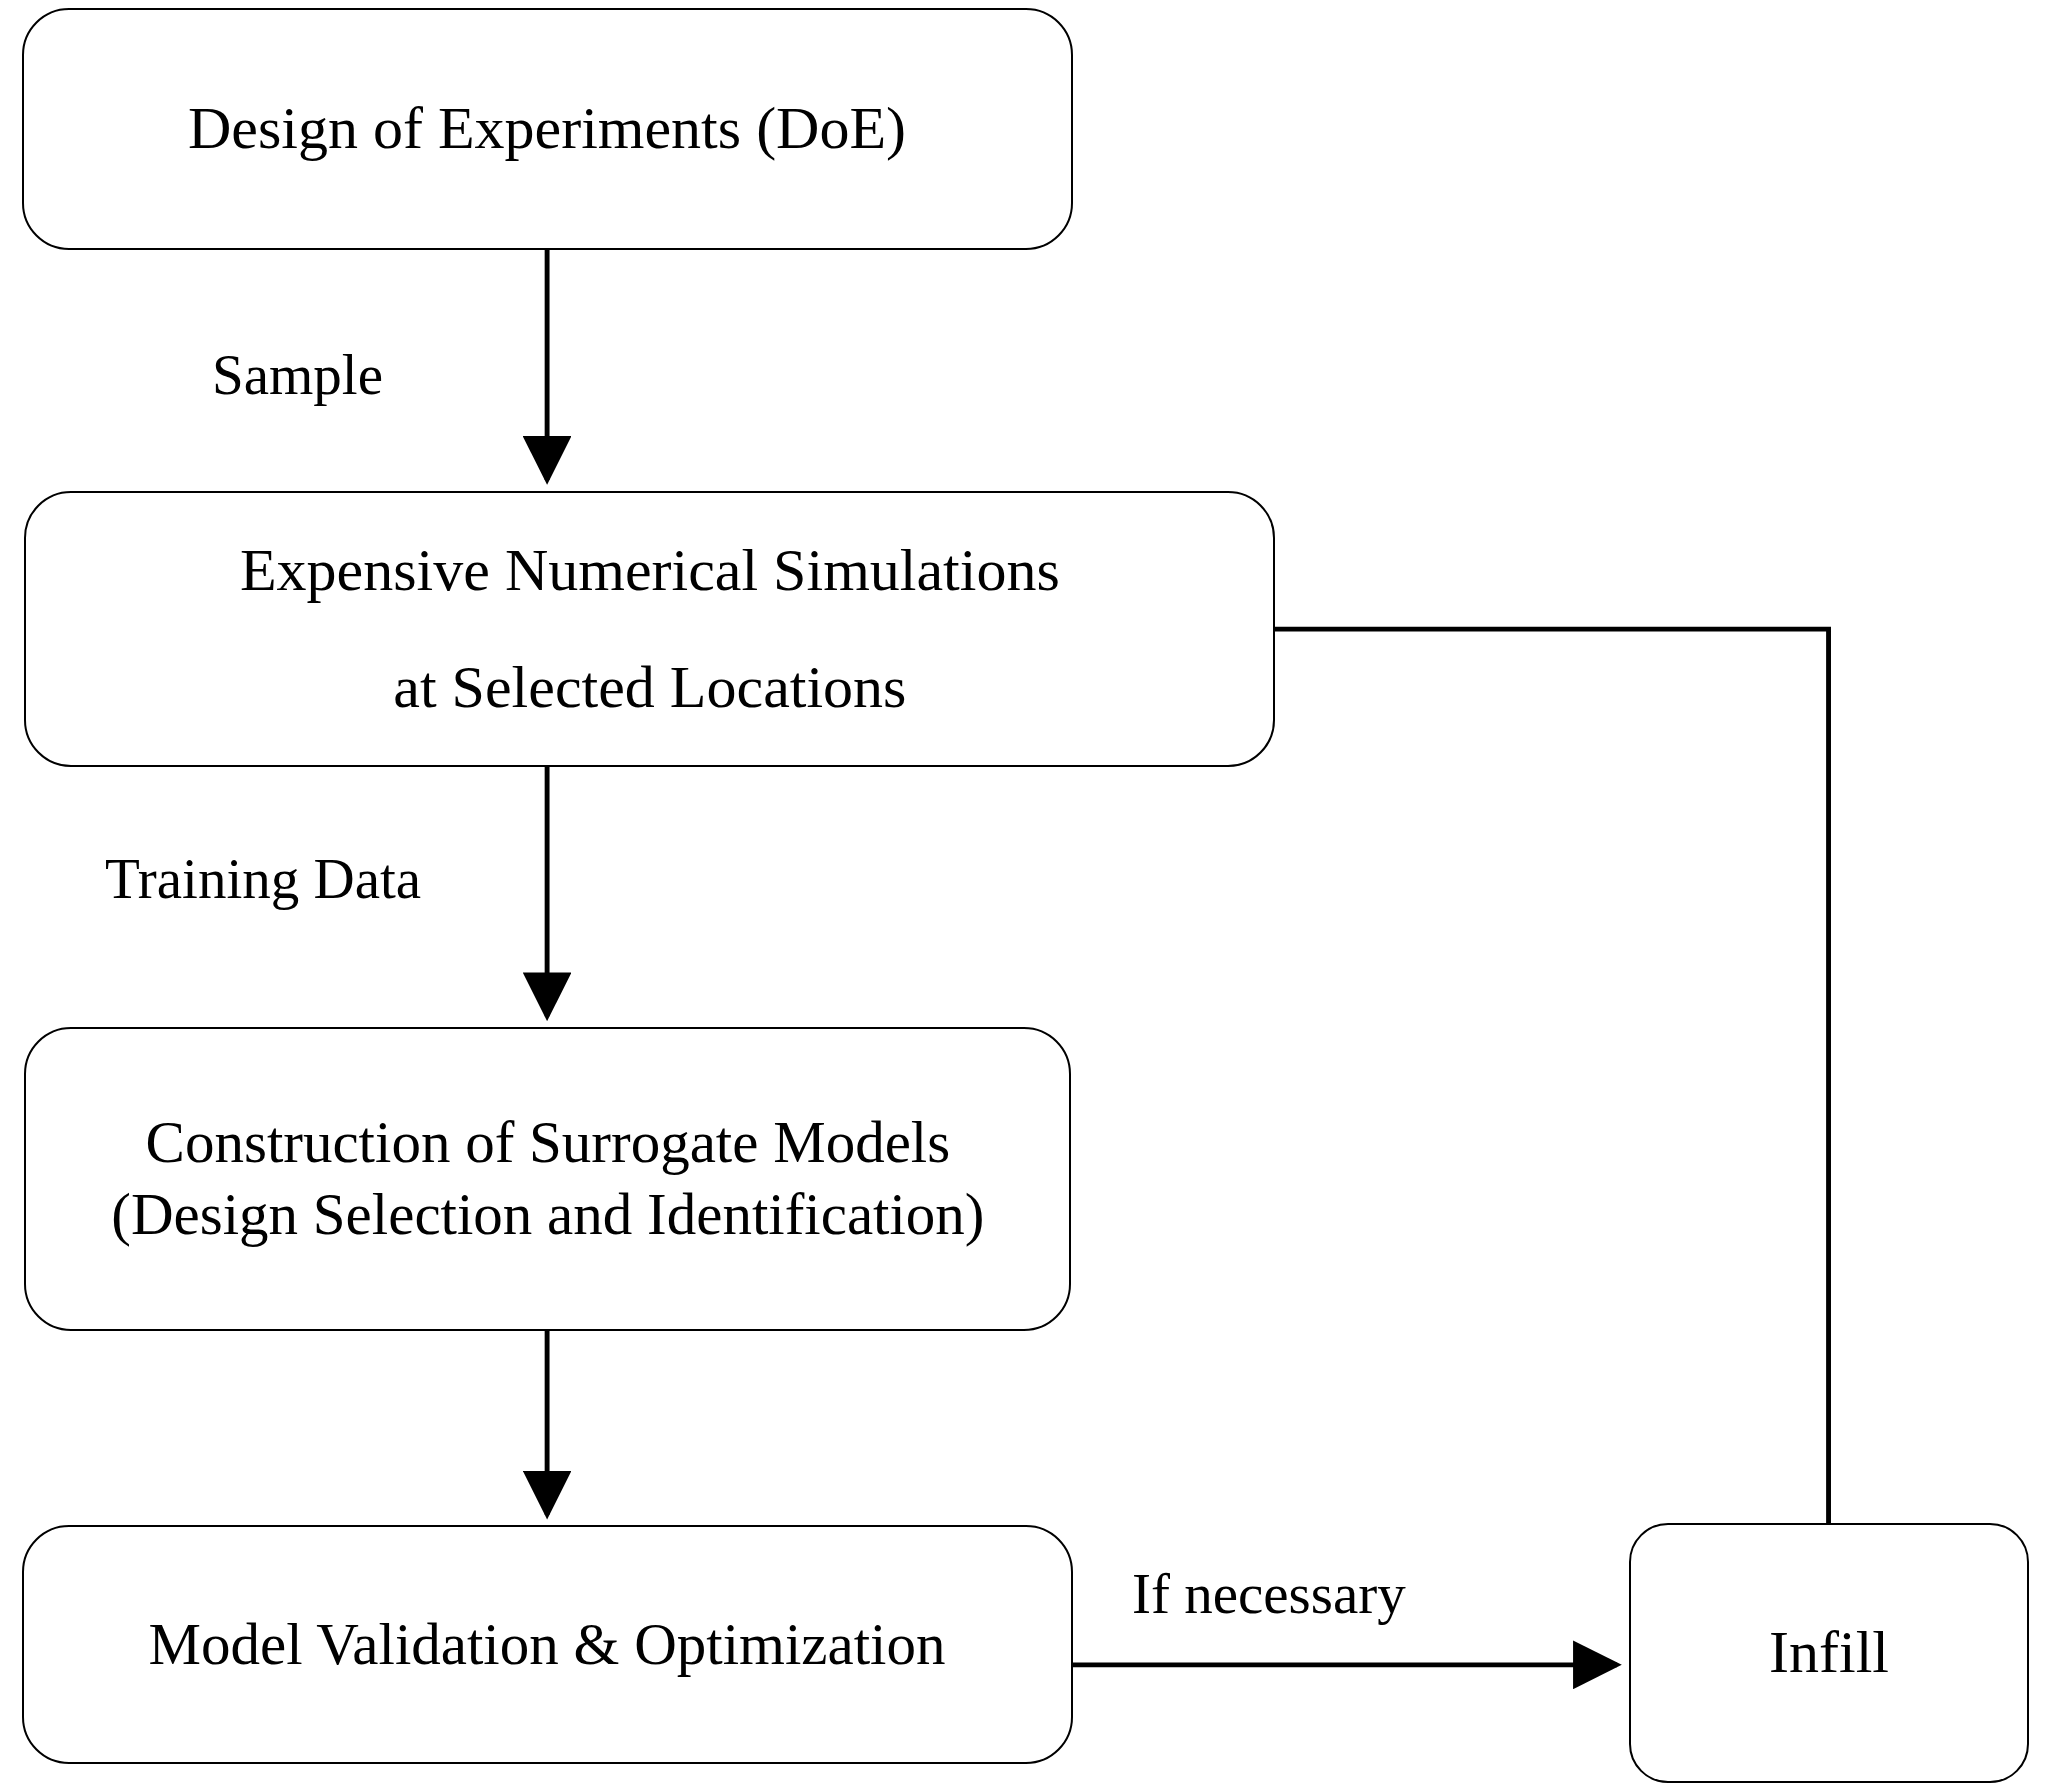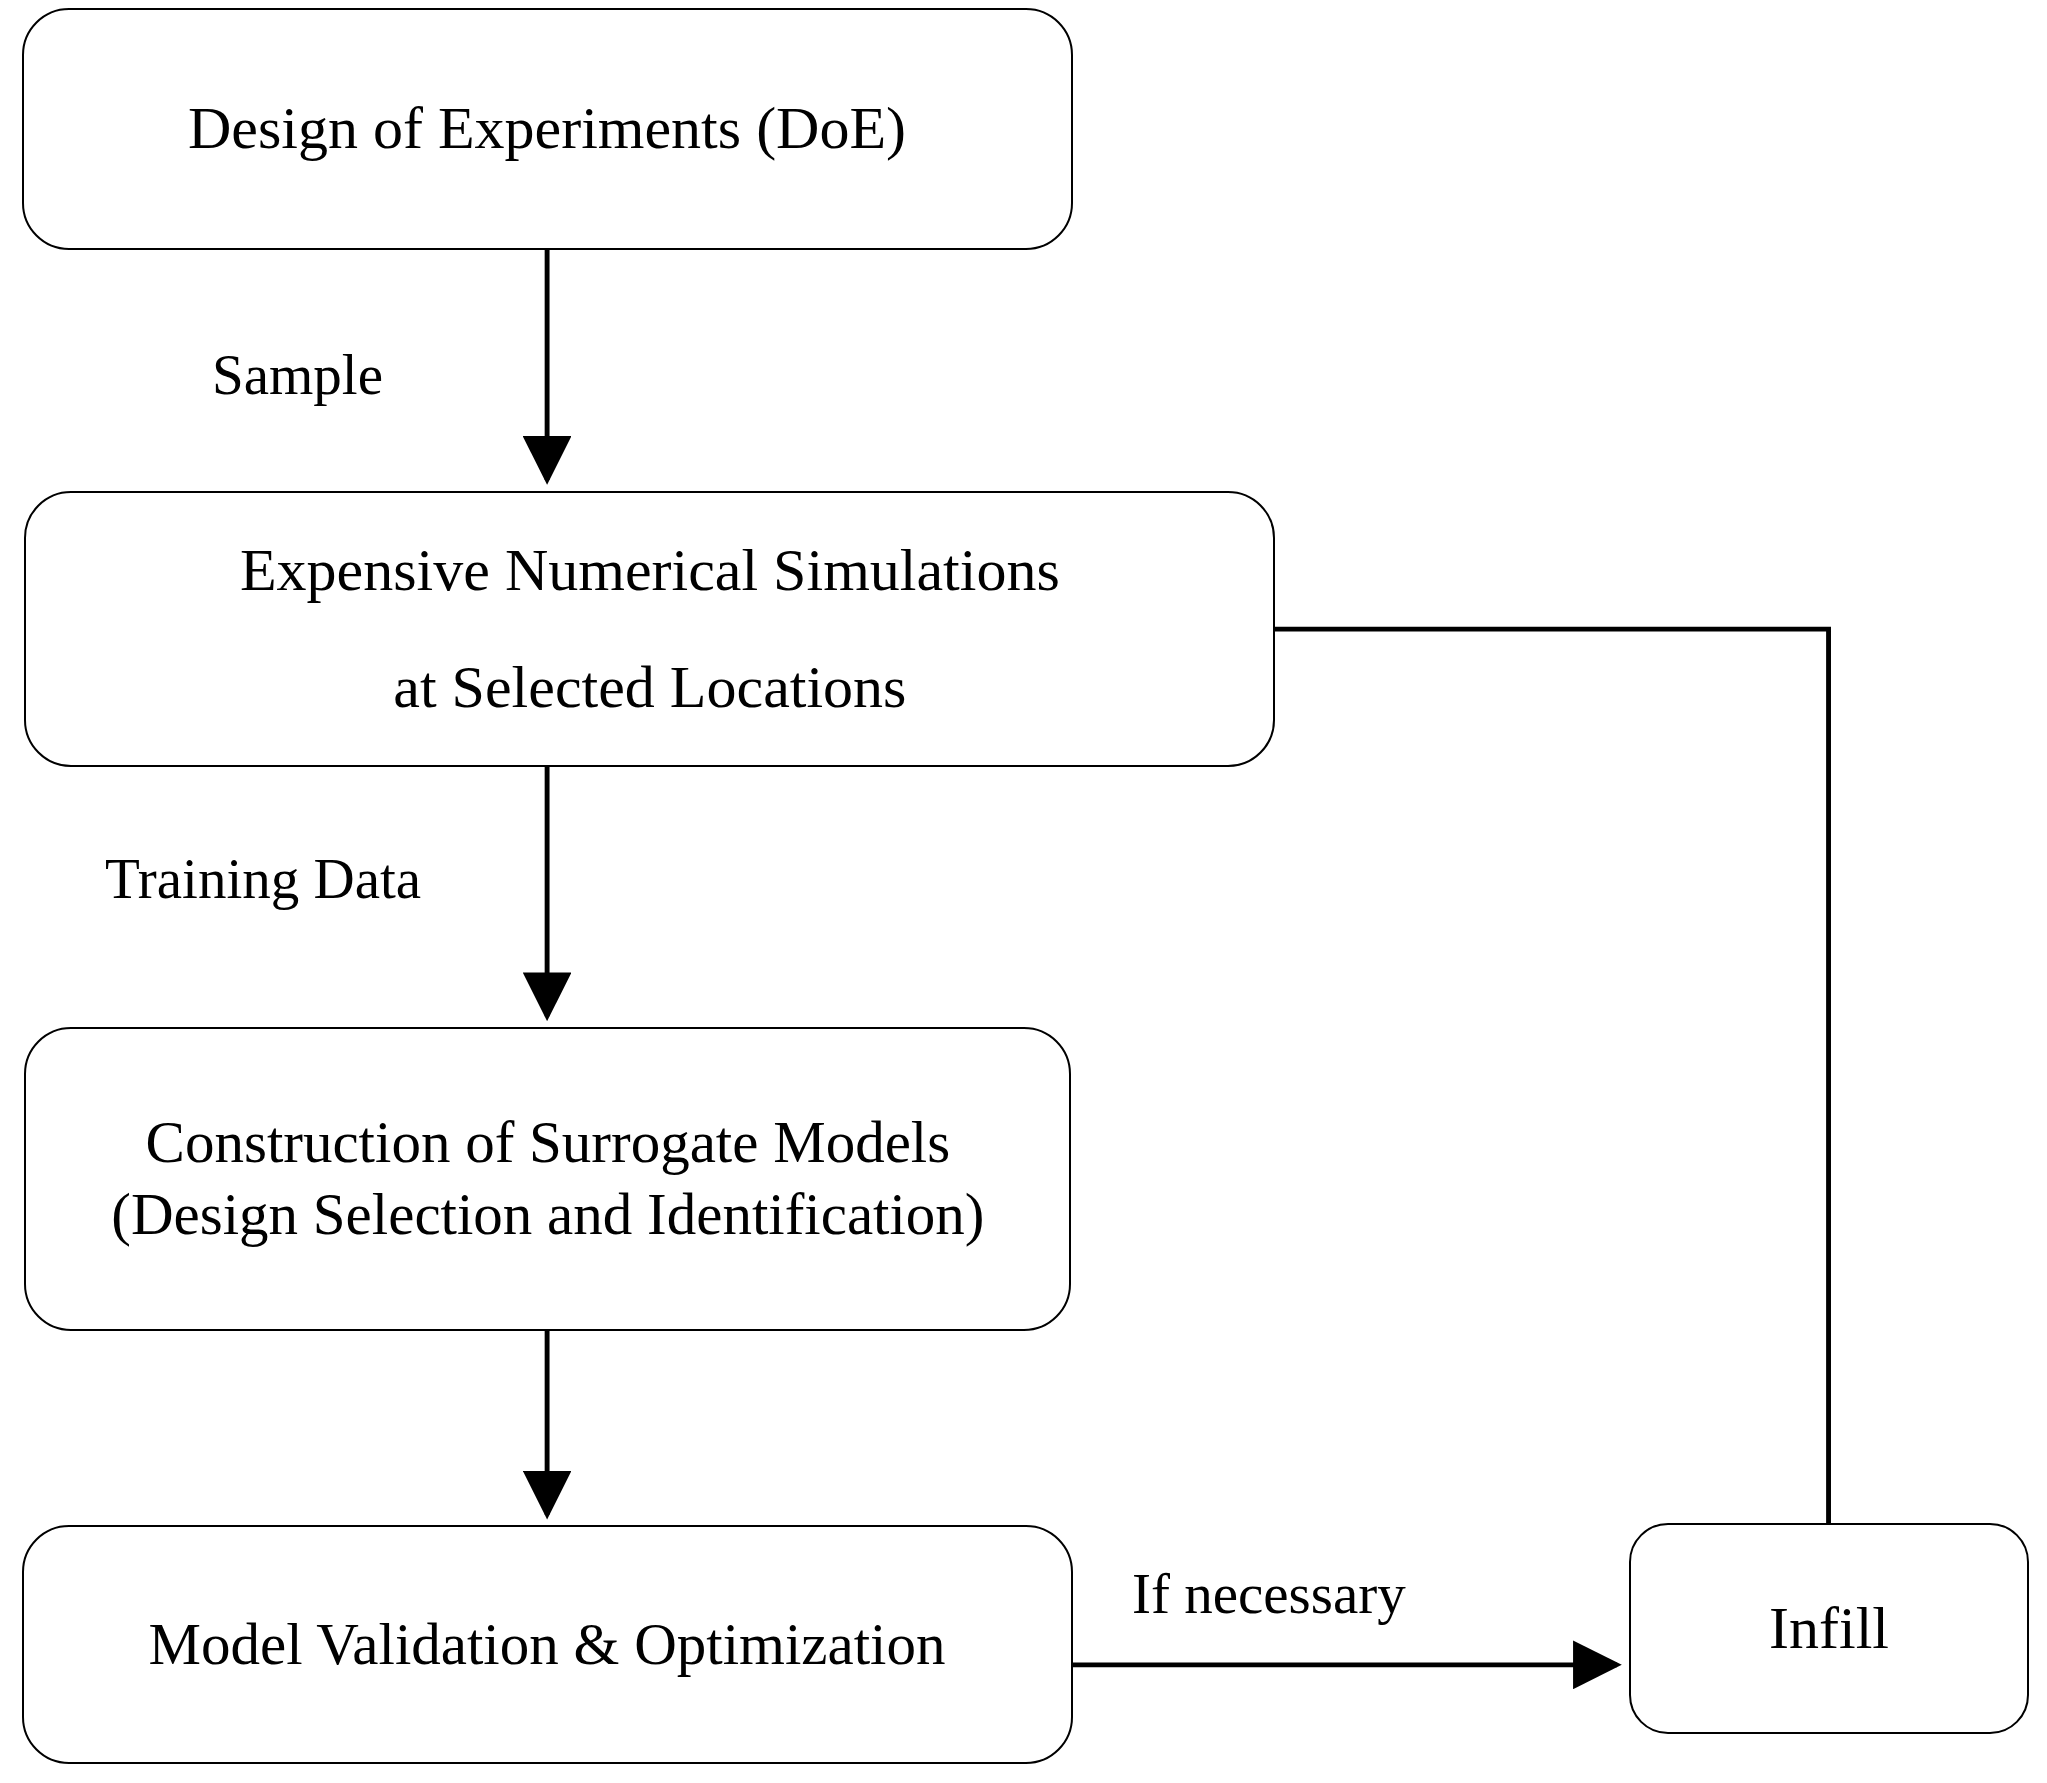--- a/index.html
+++ b/index.html
@@ -61,21 +61,21 @@
     left: 21.5px;
     top: 1525px;
     width: 1051px;
     height: 239px;
     font-size: 59px;
   }
   #node-infill {
     left: 1629px;
     top: 1523px;
     width: 400px;
-    height: 211px;
+    height: 260px;
     font-size: 60px;
     border-radius: 39px;
   }
   .edge-label {
     position: absolute;
     color: #000000;
     white-space: nowrap;
     font-size: 57px;
     line-height: 1;
   }

